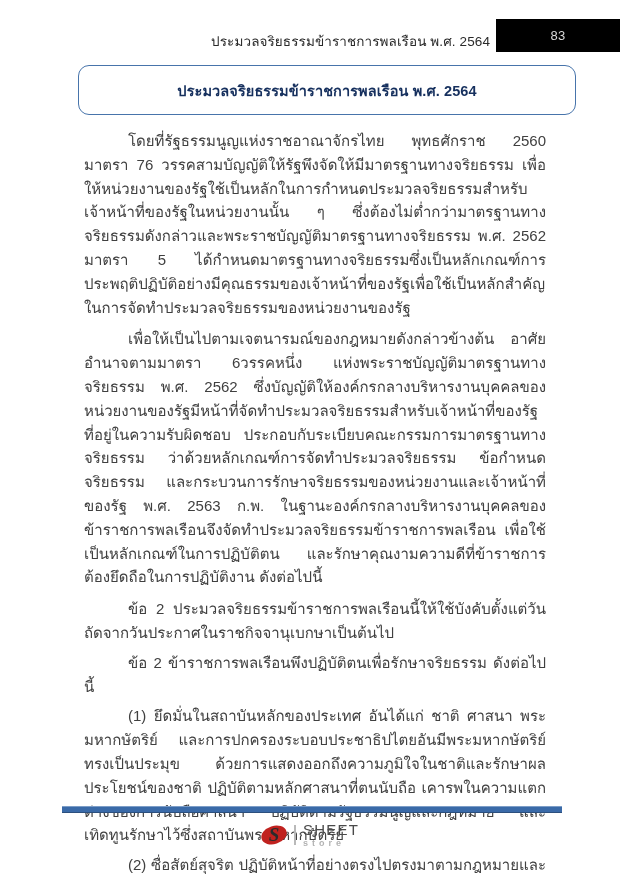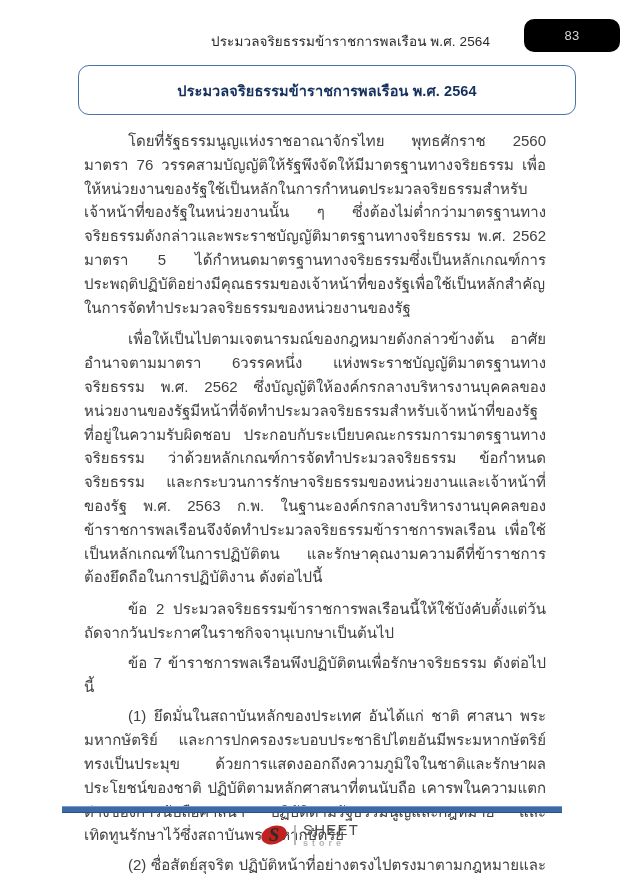--- a/index.html
+++ b/index.html
@@ -27,27 +27,26 @@
     top: 30px;
     font-size: 13.5px;
     color: #2a2a2a;
     white-space: nowrap;
     letter-spacing: 0.1px;
   }
   .page-number-box {
     position: absolute;
     right: 0;
     top: 19px;
-    width: 96px;
+    width: 124px;
     height: 33px;
     background: #000000;
     display: flex;
     align-items: center;
     justify-content: center;
-    border-radius: 10px;
   }
   .page-number-box .num {
     color: #d8d8d8;
     font-size: 13px;
     letter-spacing: 0.3px;
   }
 
   
   .title-box {
     margin: 7px 44px 0 78px;
@@ -195,21 +194,21 @@
   <div class="spacer-sm"></div>
 
   <p class="para">เพื่อให้เป็นไปตามเจตนารมณ์ของกฎหมายดังกล่าวข้างต้น อาศัยอำนาจตามมาตรา 6วรรคหนึ่ง แห่งพระราชบัญญัติมาตรฐานทางจริยธรรม พ.ศ. 2562 ซึ่งบัญญัติให้องค์กรกลางบริหารงานบุคคลของหน่วยงานของรัฐมีหน้าที่จัดทำประมวลจริยธรรมสำหรับเจ้าหน้าที่ของรัฐที่อยู่ในความรับผิดชอบ ประกอบกับระเบียบคณะกรรมการมาตรฐานทางจริยธรรม ว่าด้วยหลักเกณฑ์การจัดทำประมวลจริยธรรม ข้อกำหนดจริยธรรม และกระบวนการรักษาจริยธรรมของหน่วยงานและเจ้าหน้าที่ของรัฐ พ.ศ. 2563 ก.พ. ในฐานะองค์กรกลางบริหารงานบุคคลของข้าราชการพลเรือนจึงจัดทำประมวลจริยธรรมข้าราชการพลเรือน เพื่อใช้เป็นหลักเกณฑ์ในการปฏิบัติตน และรักษาคุณงามความดีที่ข้าราชการต้องยึดถือในการปฏิบัติงาน ดังต่อไปนี้</p>
 
   <div class="spacer-sm"></div>
 
   <p class="para clause">ข้อ 2 ประมวลจริยธรรมข้าราชการพลเรือนนี้ให้ใช้บังคับตั้งแต่วันถัดจากวันประกาศในราชกิจจานุเบกษาเป็นต้นไป</p>
 
   <div class="spacer-xs"></div>
 
-  <p class="para clause">ข้อ 7 ข้าราชการพลเรือนพึงปฏิบัติตนเพื่อรักษาจริยธรรม ดังต่อไปนี้</p>
+  <p class="para clause">ข้อ 2 ข้าราชการพลเรือนพึงปฏิบัติตนเพื่อรักษาจริยธรรม ดังต่อไปนี้</p>
 
   <div class="spacer-xs"></div>
 
   <p class="para subitem">(1) ยึดมั่นในสถาบันหลักของประเทศ อันได้แก่ ชาติ ศาสนา พระมหากษัตริย์ และการปกครองระบอบประชาธิปไตยอันมีพระมหากษัตริย์ทรงเป็นประมุข ด้วยการแสดงออกถึงความภูมิใจในชาติและรักษาผลประโยชน์ของชาติ ปฏิบัติตามหลักศาสนาที่ตนนับถือ เคารพในความแตกต่างของการนับถือศาสนา ปฏิบัติตามรัฐธรรมนูญและกฎหมาย และเทิดทูนรักษาไว้ซึ่งสถาบันพระมหากษัตริย์</p>
 
   <div class="spacer-xs"></div>
 
   <p class="para subitem">(2) ซื่อสัตย์สุจริต ปฏิบัติหน้าที่อย่างตรงไปตรงมาตามกฎหมายและตามทำนองคลองธรรม โปร่งใส และตรวจสอบได้ ไม่แสดงออกถึงพฤติกรรมที่มีนัยเป็นการแสวงหาประโยชน์โดยมิชอบรับผิดชอบต่อหน้าที่ มีความพร้อมรับการตรวจสอบและรับผิด มีจิตสำนึกที่ดี โดยคำนึงถึงสังคมสิ่งแวดล้อม สิทธิมนุษยชน และเคารพต่อศักดิ์ศรีความเป็นมนุษย์</p>
 
 </div>

